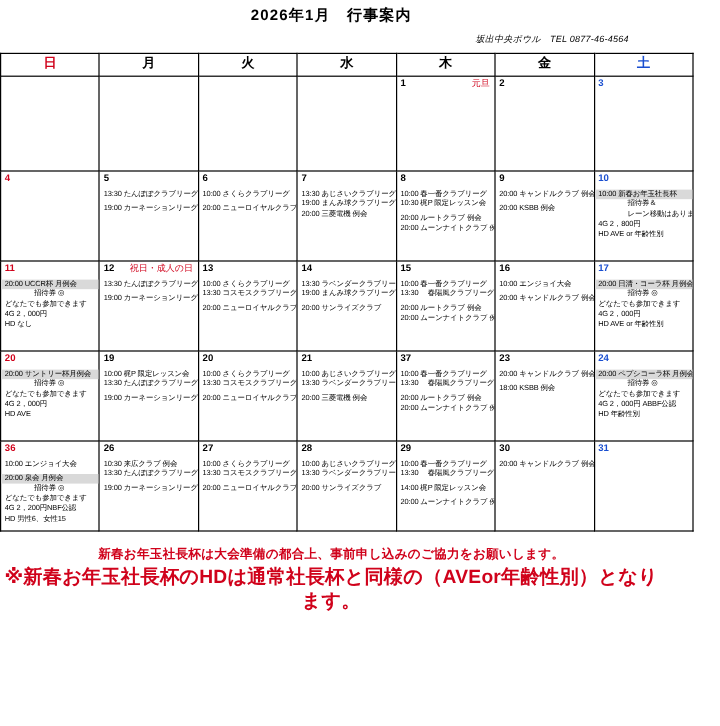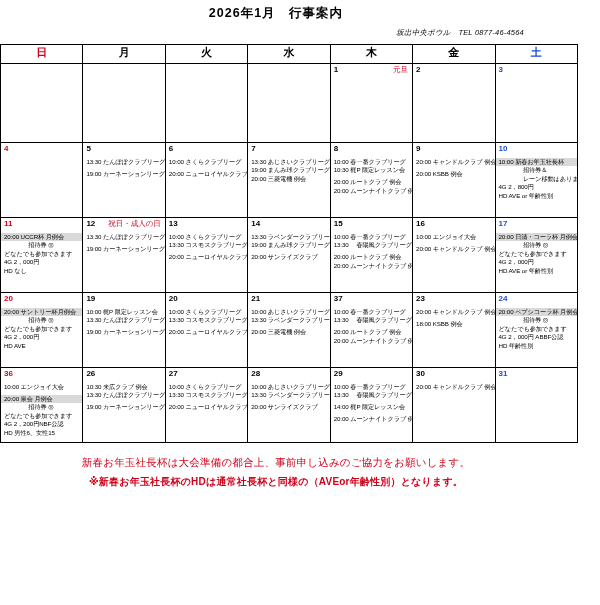--- a/index.html
+++ b/index.html
@@ -41,22 +41,22 @@
   .sat .n{color:#1a4fd0;}
   .ev{
     font-size:6.2px;line-height:8.6px;padding:0 2px 0 3px;white-space:nowrap;
     overflow:hidden;letter-spacing:-0.1px;
   }
   .ev.gap{margin-top:3.5px;}
   .ev.hl{background:#d9d9d9;}
   .footer{
     text-align:center;margin-top:9px;
   }
-  .f1{color:#d0021b;font-size:10.5px;font-weight:normal;line-height:20px;letter-spacing:0.2px;}
-  .f2{color:#d0021b;font-size:10px;font-weight:bold;line-height:20px;letter-spacing:0.2px;}
+  .f1{color:#d0021b;font-size:10.5px;font-weight:bold;line-height:20px;letter-spacing:0.2px;}
+  .f2{color:#d0021b;font-size:16px;font-weight:bold;line-height:20px;letter-spacing:0.2px;}
 </style>
 </head>
 <body>
 
 <div class="page">
 
   <div class="title">2026年1月　行事案内</div>
   <div class="subhead">坂出中央ボウル　TEL  0877-46-4564</div>
 
   <table class="cal">

